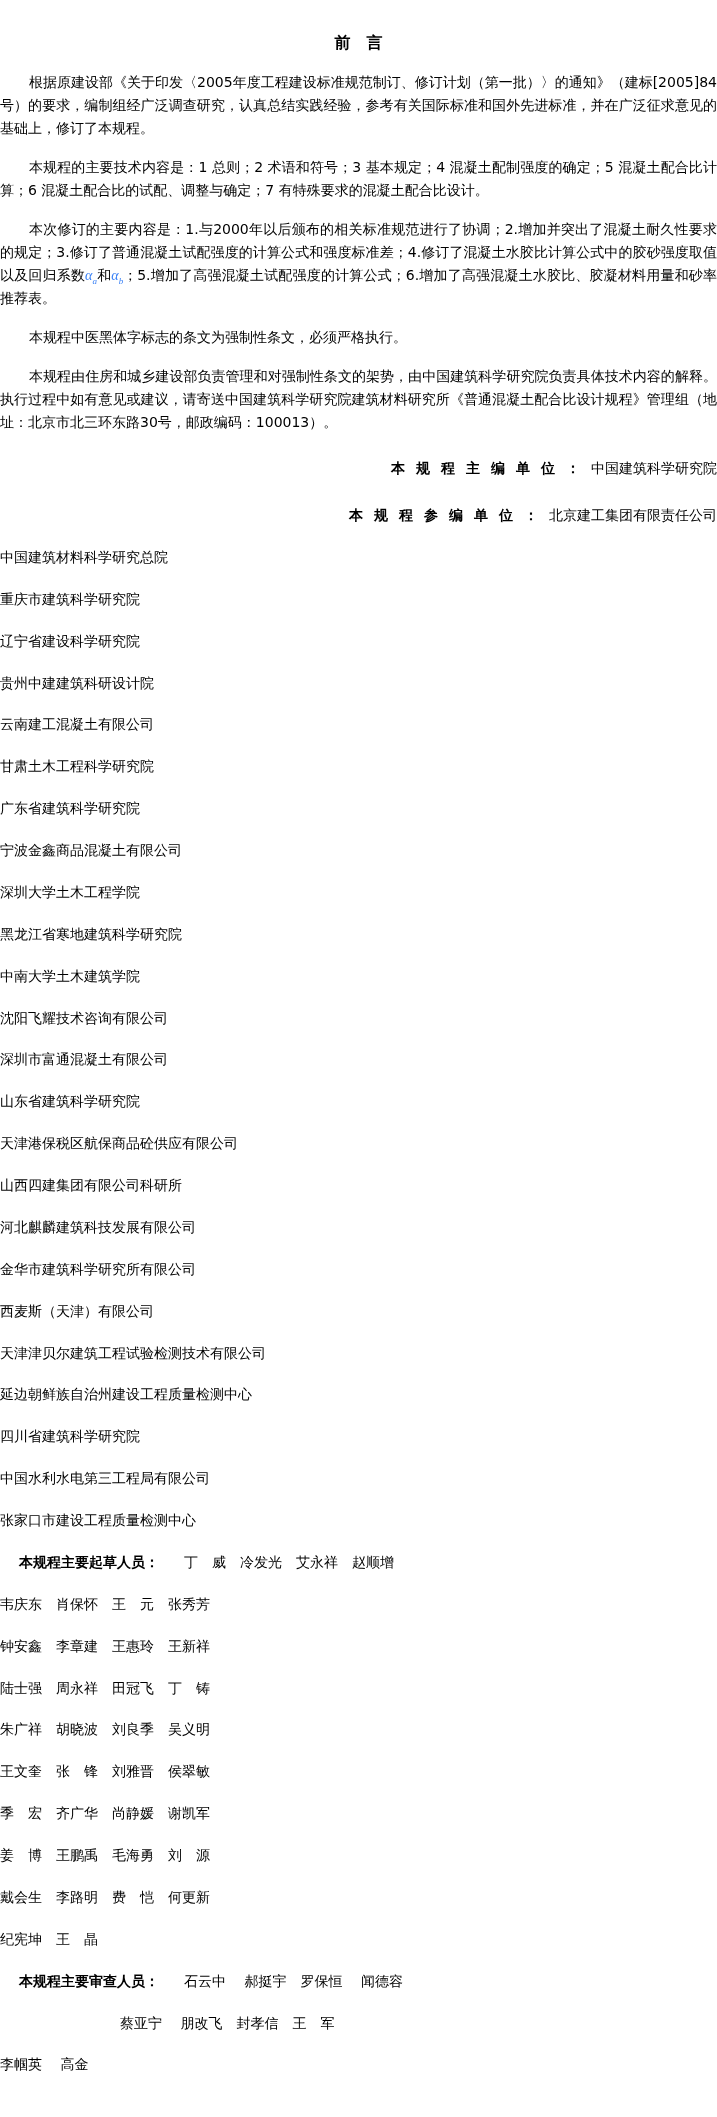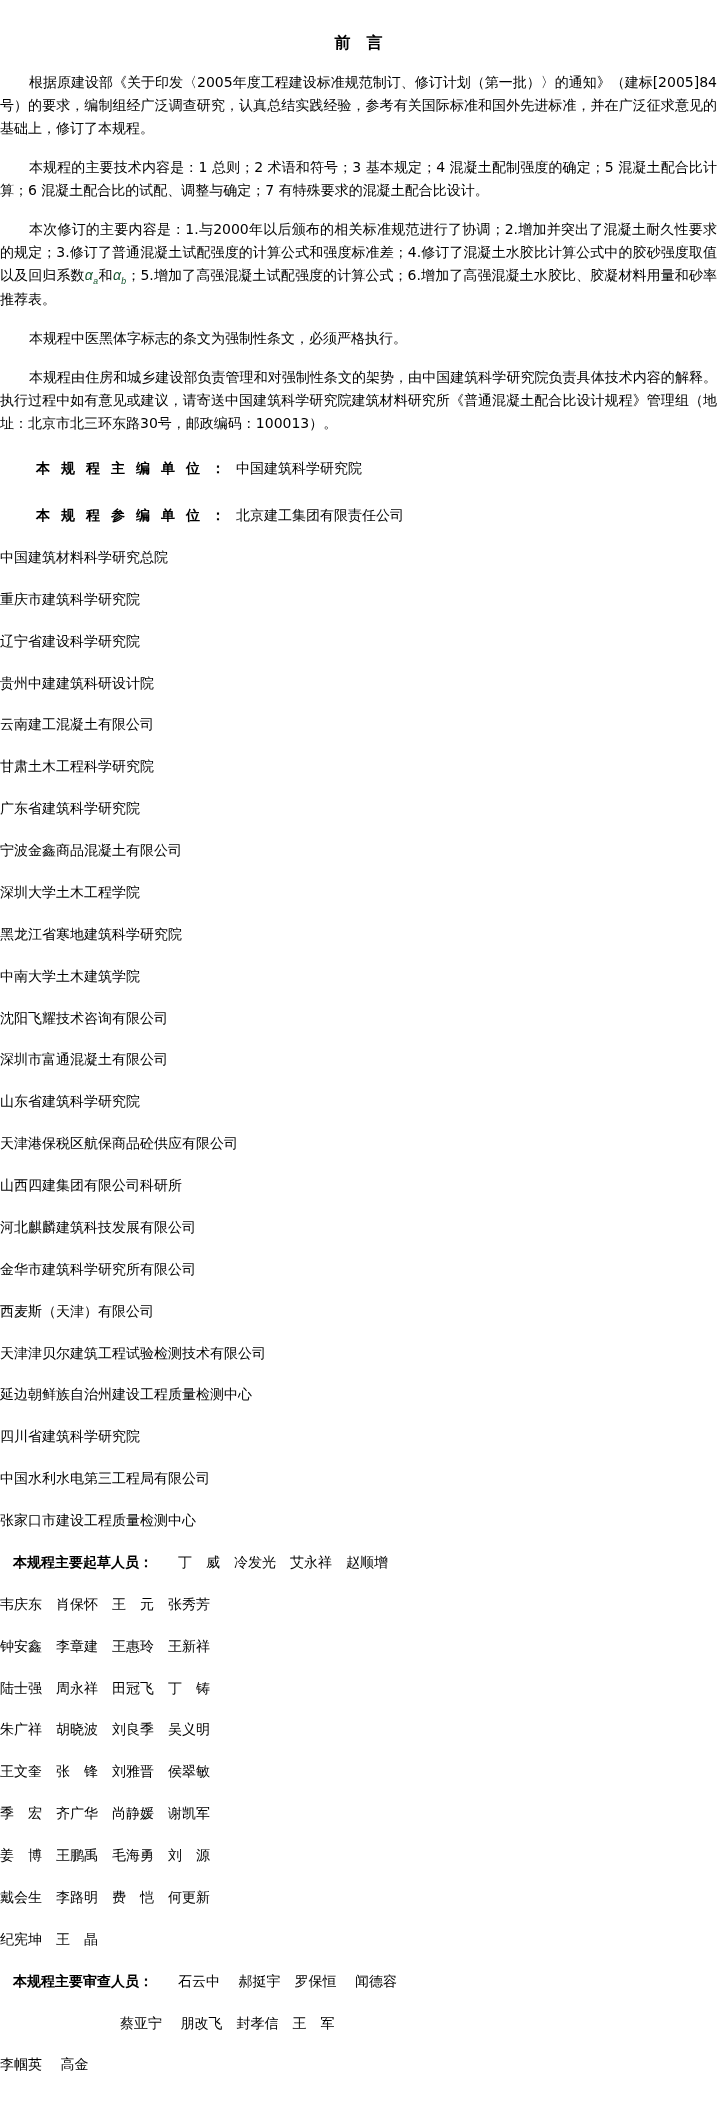--- a/index.html
+++ b/index.html
@@ -15,28 +15,28 @@
     margin:31px 0 17px 0;
     text-align:center;
     font-size:16px;font-weight:bold;
     line-height:23px;
   }
   .para{
     margin:0 0 16px 0;
     text-indent:29px;
     text-align:justify;
   }
-  .alpha{color:#14532d;font-family:Liberation Mono, monospace;font-style:italic;}
+  .alpha{color:#3b82f6;font-family:Liberation Serif, serif;font-style:italic;}
   .alpha sub{font-size:9px;line-height:0;}
   .roster{position:absolute;top:457px;left:0;width:717px;}
   .r{height:41.88px;overflow:visible;white-space:nowrap;}
   .r-chief{height:47px;}
   .lbl-spaced{font-weight:bold;letter-spacing:11px;}
-  .row-label-indent{padding-left:36px;}
-  .row-people{padding-left:13px;}
+  .row-label-indent{padding-left:36px;text-align:right;}
+  .row-people{padding-left:19px;}
   .lbl-bold{font-weight:bold;}
   .org{}
   .org-indent2{padding-left:120px;}
   .names-first{margin-left:25px;}
 </style>
 </head>
 <body>
 
 <div class="page">
 

